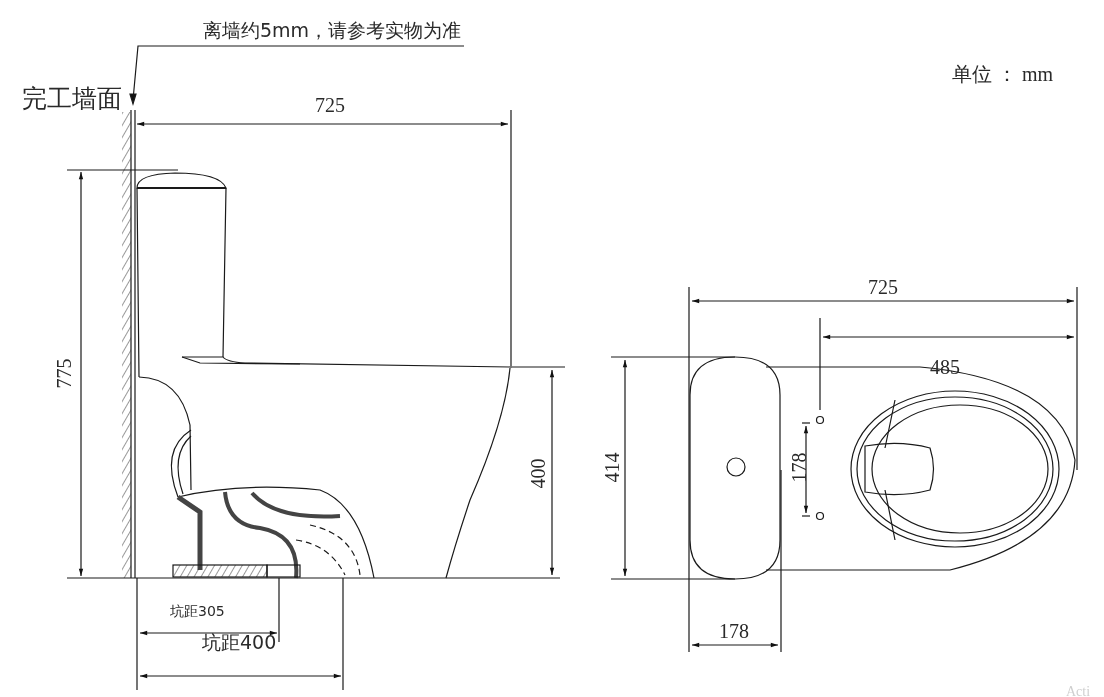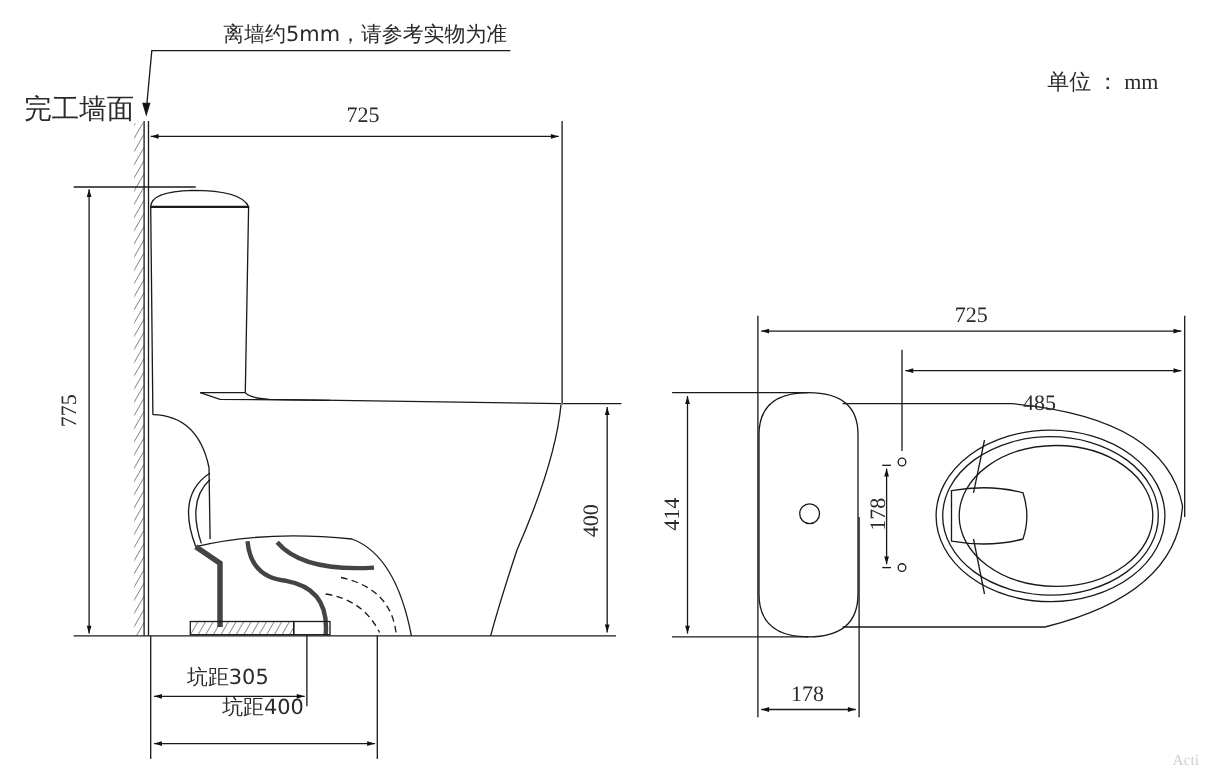--- a/index.html
+++ b/index.html
@@ -124,21 +124,21 @@
   </g>
 </svg>
 
 <div class="lbl cn" style="left:155px; top:18px; font-size:19px;margin-left:48px;">离墙约5mm，请参考实物为准</div>
 <div class="lbl cn" style="left:22px; top:82px; font-size:25px;">完工墙面</div>
 <div class="lbl" style="left:952px; top:61px; font-size:20px;">单位 ： mm</div>
 
 <div class="lbl" style="left:315px; top:94px; font-size:20px;">725</div>
 <div class="lbl vert" style="left:49px; top:362px; font-size:20px;">775</div>
 <div class="lbl vert" style="left:523px; top:462px; font-size:20px;">400</div>
-<div class="lbl cn" style="left:170px; top:603px; font-size:19px;">坑距305</div>
+<div class="lbl cn" style="left:170px; top:603px; font-size:14px;">坑距305</div>
 <div class="lbl cn" style="left:202px; top:630px; font-size:19px;">坑距400</div>
 
 <div class="lbl" style="left:868px; top:276px; font-size:20px;">725</div>
 <div class="lbl" style="left:930px; top:312px; font-size:20px;margin-top:44px;">485</div>
 <div class="lbl vert" style="left:597px; top:456px; font-size:20px;">414</div>
 <div class="lbl vert" style="left:784px; top:456px; font-size:20px;">178</div>
 <div class="lbl" style="left:719px; top:620px; font-size:20px;">178</div>
 
 <div class="lbl watermark" style="left:1066px; top:684px;">Acti</div>
 

